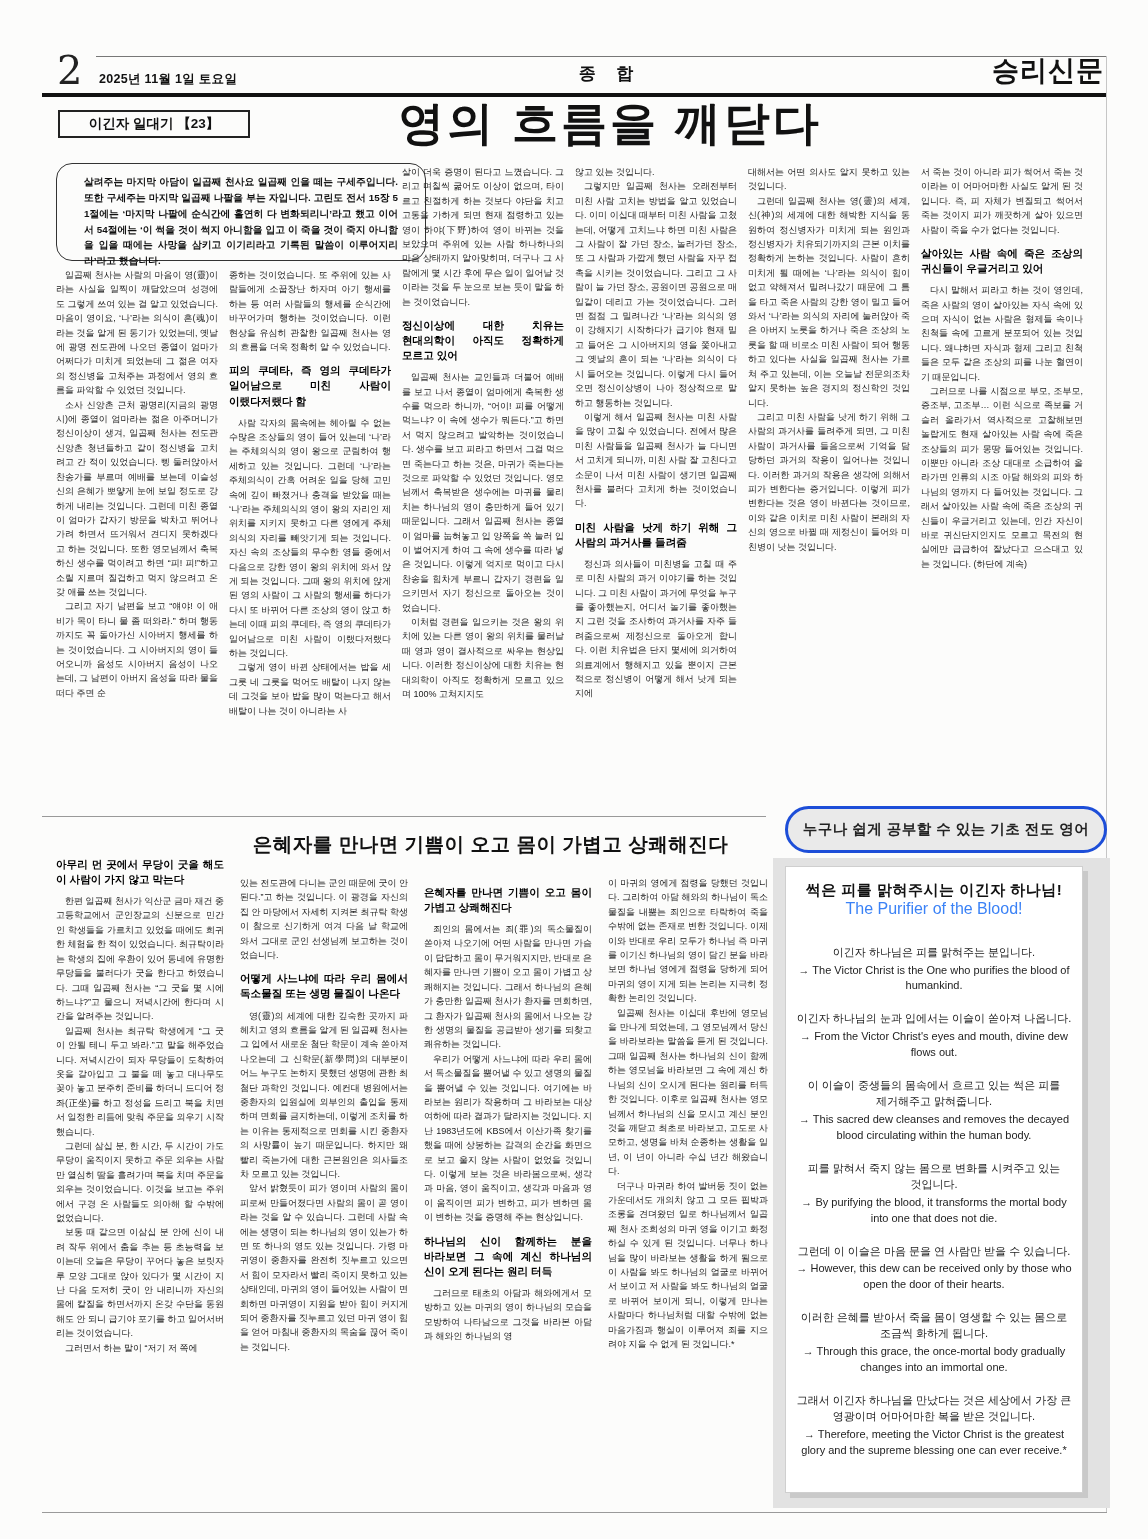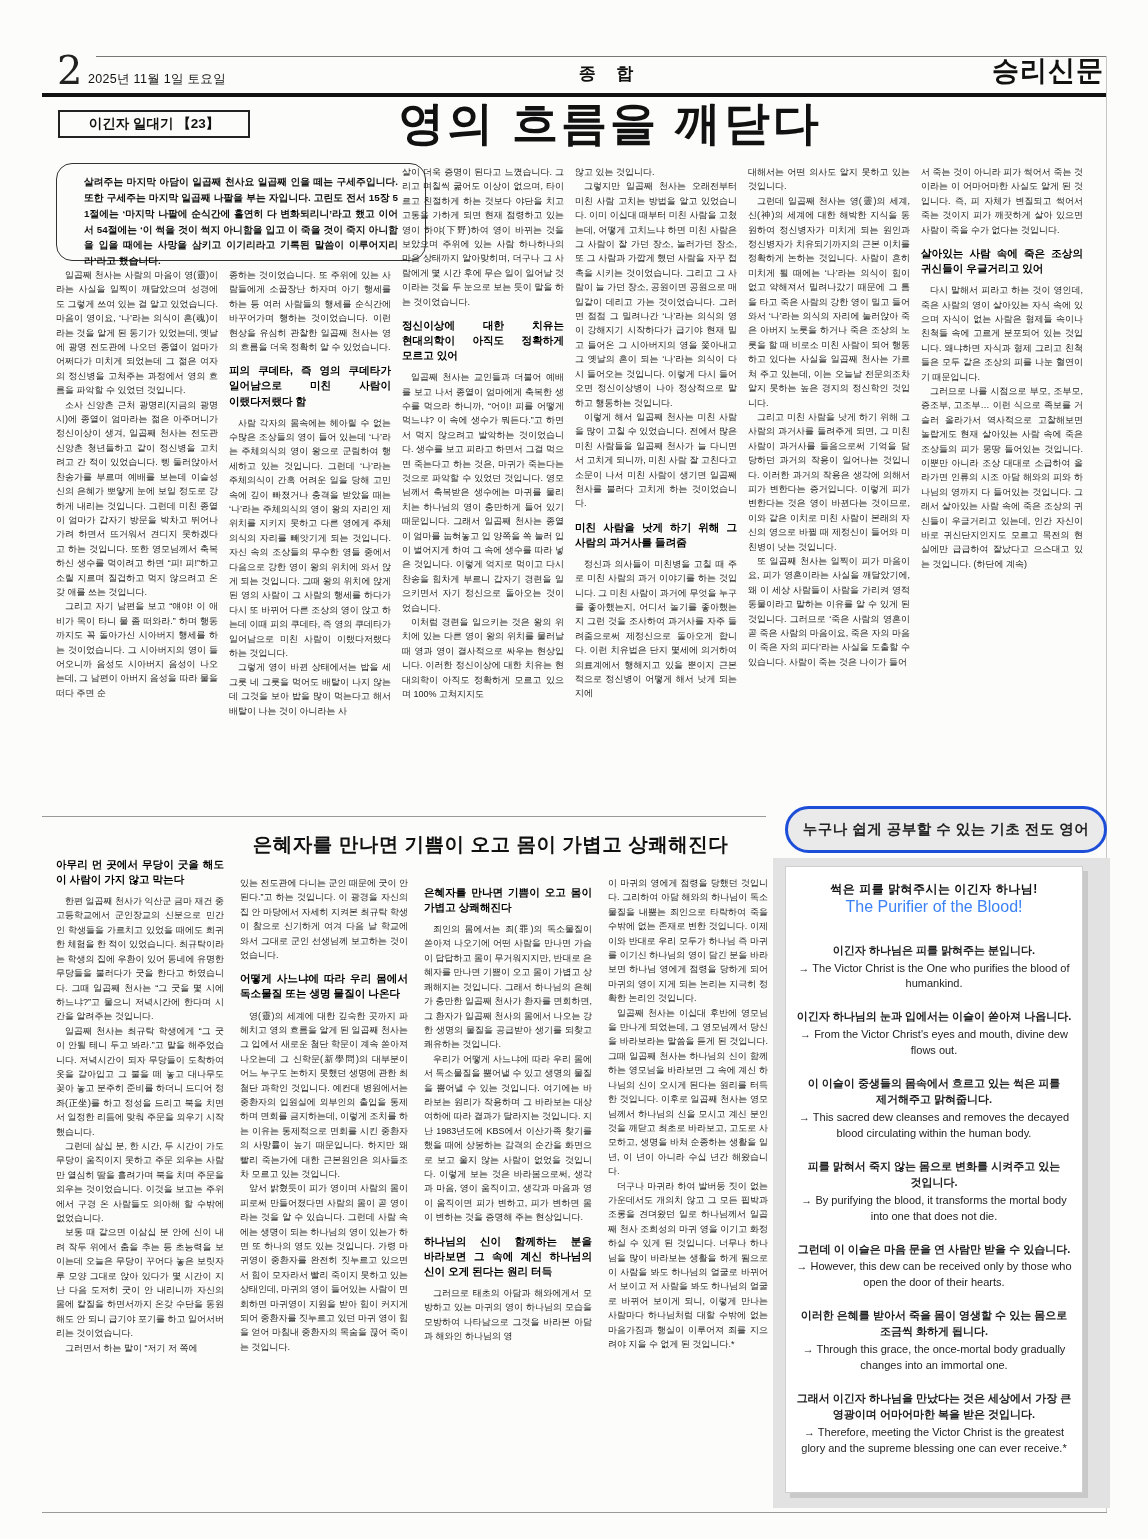--- a/index.html
+++ b/index.html
@@ -3,21 +3,21 @@
 <meta charset="utf-8">
 <style>
   html,body{margin:0;padding:0;background:#888;}
   .page{position:relative;width:1148px;height:1539px;background:#fcfcfb;margin:0 auto;
         font-family:"Liberation Sans","DejaVu Sans",sans-serif;color:#111;overflow:hidden;}
   .rule{position:absolute;background:#111;}
   .thin{background:#777;}
   
   .pagenum{position:absolute;left:57px;top:50px;font-family:"DejaVu Serif",serif;
            font-weight:400;font-size:40px;line-height:1;color:#222;}
-  .dateline{position:absolute;left:88px;top:71px;font-size:12.5px;font-weight:normal;letter-spacing:0.3px;}
+  .dateline{position:absolute;left:99px;top:71px;font-size:12.5px;font-weight:bold;letter-spacing:0.3px;}
   .sectionname{position:absolute;left:500px;top:62px;width:220px;text-align:center;
            font-size:17px;font-weight:bold;letter-spacing:8px;}
   .masthead{position:absolute;right:44px;top:53px;font-size:27px;font-weight:900;
            letter-spacing:1px;transform:scaleY(1.05);}
   
   .kicker{position:absolute;left:58px;top:110px;width:188px;height:24px;border:2px solid #222;
           display:flex;align-items:center;justify-content:center;font-size:13.5px;font-weight:bold;}
   .headline{position:absolute;left:290px;top:96px;width:640px;text-align:center;
           font-size:46px;font-weight:bold;letter-spacing:3px;line-height:1.18;}
   
@@ -47,25 +47,25 @@
   .c-b4{left:608px;top:876px;height:629px;width:160px;}
   
   .banner{position:absolute;left:785px;top:806px;width:322px;height:47px;background:#eaeaea;
           border:3px solid #1d4ed8;border-radius:26px;box-sizing:border-box;
           display:flex;align-items:center;justify-content:center;
           font-size:14.5px;font-weight:bold;letter-spacing:0.5px;color:#222;}
   .graypanel{position:absolute;left:773px;top:858px;width:337px;height:650px;background:#e2e2e2;}
   .whitebox{position:absolute;left:12px;top:8px;width:298px;height:627px;background:#fff;
           border:1px solid #cfcfcf;box-shadow:5px 5px 0 #c9c9c9;box-sizing:border-box;
           padding:14px 10px 10px;}
-  .ebox-title-ko{text-align:center;font-size:12px;font-weight:bold;letter-spacing:0.5px;color:#111;}
+  .ebox-title-ko{text-align:center;font-size:15px;font-weight:bold;letter-spacing:0.5px;color:#111;}
   .ebox-title-en{text-align:center;font-family:Liberation Sans, sans-serif;
           font-size:16px;color:#3b82f6;}
   .pairs{margin-top:26px;display:flex;flex-direction:column;gap:16px;}
-  .pair .ko{text-align:center;font-size:11px;font-weight:bold;line-height:1.5;color:#222;word-break:keep-all;}
+  .pair .ko{text-align:center;font-size:11px;font-weight:normal;line-height:1.5;color:#222;word-break:keep-all;}
   .pair .en{text-align:center;font-size:11px;line-height:1.45;color:#222;margin-top:2px;}
 </style>
 </head>
 <body>
 
 <div class="page">
 
   <div class="rule thin" style="left:96px;top:56px;width:1010px;height:1px;position:absolute;"></div>
   <div class="rule" style="left:42px;top:93px;width:1064px;height:3.5px;"></div>
   <div class="rule thin" style="left:1106px;top:56px;width:1px;height:1456px;background:#c6c6c6;position:absolute;"></div>
@@ -102,21 +102,20 @@
       <p class="para">않고 있는 것입니다.</p>
       <p class="para ind">그렇지만 일곱째 천사는 오래전부터 미친 사람 고치는 방법을 알고 있었습니다. 이미 이십대 때부터 미친 사람을 고쳤는데, 어떻게 고치느냐 하면 미친 사람은 그 사람이 잘 가던 장소, 놀러가던 장소, 또 그 사람과 가깝게 했던 사람을 자꾸 접촉을 시키는 것이었습니다. 그리고 그 사람이 늘 가던 장소, 공원이면 공원으로 매일같이 데리고 가는 것이었습니다. 그러면 점점 그 밀려나간 ‘나’라는 의식의 영이 강해지기 시작하다가 급기야 현재 밀고 들어온 그 시아버지의 영을 쫓아내고 그 옛날의 혼이 되는 ‘나’라는 의식이 다시 들어오는 것입니다. 이렇게 다시 들어오면 정신이상병이 나아 정상적으로 말하고 행동하는 것입니다.</p>
       <p class="para ind">이렇게 해서 일곱째 천사는 미친 사람을 많이 고칠 수 있었습니다. 전에서 많은 미친 사람들을 일곱째 천사가 늘 다니면서 고치게 되니까, 미친 사람 잘 고친다고 소문이 나서 미친 사람이 생기면 일곱째 천사를 불러다 고치게 하는 것이었습니다.</p>
       <div class="subhead">미친 사람을 낫게 하기 위해 그 사람의 과거사를 들려줌</div>
       <p class="para ind">정신과 의사들이 미친병을 고칠 때 주로 미친 사람의 과거 이야기를 하는 것입니다. 그 미친 사람이 과거에 무엇을 누구를 좋아했는지, 어디서 놀기를 좋아했는지 그런 것을 조사하여 과거사를 자주 들려줌으로써 제정신으로 돌아오게 합니다. 이런 치유법은 단지 몇세에 의거하여 의료계에서 행해지고 있을 뿐이지 근본적으로 정신병이 어떻게 해서 낫게 되는지에</p>
     </div>
   <div class="col c-m5">
       <p class="para">대해서는 어떤 의사도 알지 못하고 있는 것입니다.</p>
       <p class="para ind">그런데 일곱째 천사는 영(靈)의 세계, 신(神)의 세계에 대한 해박한 지식을 동원하여 정신병자가 미치게 되는 원인과 정신병자가 치유되기까지의 근본 이치를 정확하게 논하는 것입니다. 사람이 흔히 미치게 될 때에는 ‘나’라는 의식이 힘이 없고 약해져서 밀려나갔기 때문에 그 틈을 타고 죽은 사람의 강한 영이 밀고 들어와서 ‘나’라는 의식의 자리에 눌러앉아 죽은 아버지 노릇을 하거나 죽은 조상의 노릇을 할 때 비로소 미친 사람이 되어 행동하고 있다는 사실을 일곱째 천사는 가르쳐 주고 있는데, 이는 오늘날 전문의조차 알지 못하는 높은 경지의 정신학인 것입니다.</p>
       <p class="para ind">그리고 미친 사람을 낫게 하기 위해 그 사람의 과거사를 들려주게 되면, 그 미친 사람이 과거사를 들음으로써 기억을 담당하던 과거의 작용이 일어나는 것입니다. 이러한 과거의 작용은 생각에 의해서 피가 변한다는 증거입니다. 이렇게 피가 변한다는 것은 영이 바뀐다는 것이므로, 이와 같은 이치로 미친 사람이 본래의 자신의 영으로 바뀔 때 제정신이 들어와 미친병이 낫는 것입니다.</p>
-      <p class="para ind">또 일곱째 천사는 일찍이 피가 마음이요, 피가 영혼이라는 사실을 깨달았기에, 왜 이 세상 사람들이 사람을 가리켜 영적 동물이라고 말하는 이유를 알 수 있게 된 것입니다. 그러므로 ‘죽은 사람의 영혼이 곧 죽은 사람의 마음이요, 죽은 자의 마음이 죽은 자의 피다’라는 사실을 도출할 수 있습니다. 사람이 죽는 것은 나이가 들어</p>
     </div>
   <div class="col c-m6">
       <p class="para">서 죽는 것이 아니라 피가 썩어서 죽는 것이라는 이 어마어마한 사실도 알게 된 것입니다. 즉, 피 자체가 변질되고 썩어서 죽는 것이지 피가 깨끗하게 살아 있으면 사람이 죽을 수가 없다는 것입니다.</p>
       <div class="subhead">살아있는 사람 속에 죽은 조상의 귀신들이 우글거리고 있어</div>
       <p class="para ind">다시 말해서 피라고 하는 것이 영인데, 죽은 사람의 영이 살아있는 자식 속에 있으며 자식이 없는 사람은 형제들 속이나 친척들 속에 고르게 분포되어 있는 것입니다. 왜냐하면 자식과 형제 그리고 친척들은 모두 같은 조상의 피를 나눈 혈연이기 때문입니다.</p>
       <p class="para ind">그러므로 나를 시점으로 부모, 조부모, 증조부, 고조부… 이런 식으로 족보를 거슬러 올라가서 역사적으로 고찰해보면 놀랍게도 현재 살아있는 사람 속에 죽은 조상들의 피가 몽땅 들어있는 것입니다. 이뿐만 아니라 조상 대대로 소급하여 올라가면 인류의 시조 아담 해와의 피와 하나님의 영까지 다 들어있는 것입니다. 그래서 살아있는 사람 속에 죽은 조상의 귀신들이 우글거리고 있는데, 인간 자신이 바로 귀신단지인지도 모르고 목전의 현실에만 급급하여 잘났다고 으스대고 있는 것입니다. (하단에 계속)</p>
     </div>
 
   <div class="divider"></div>
   <div class="b-headline">은혜자를 만나면 기쁨이 오고 몸이 가볍고 상쾌해진다</div>

